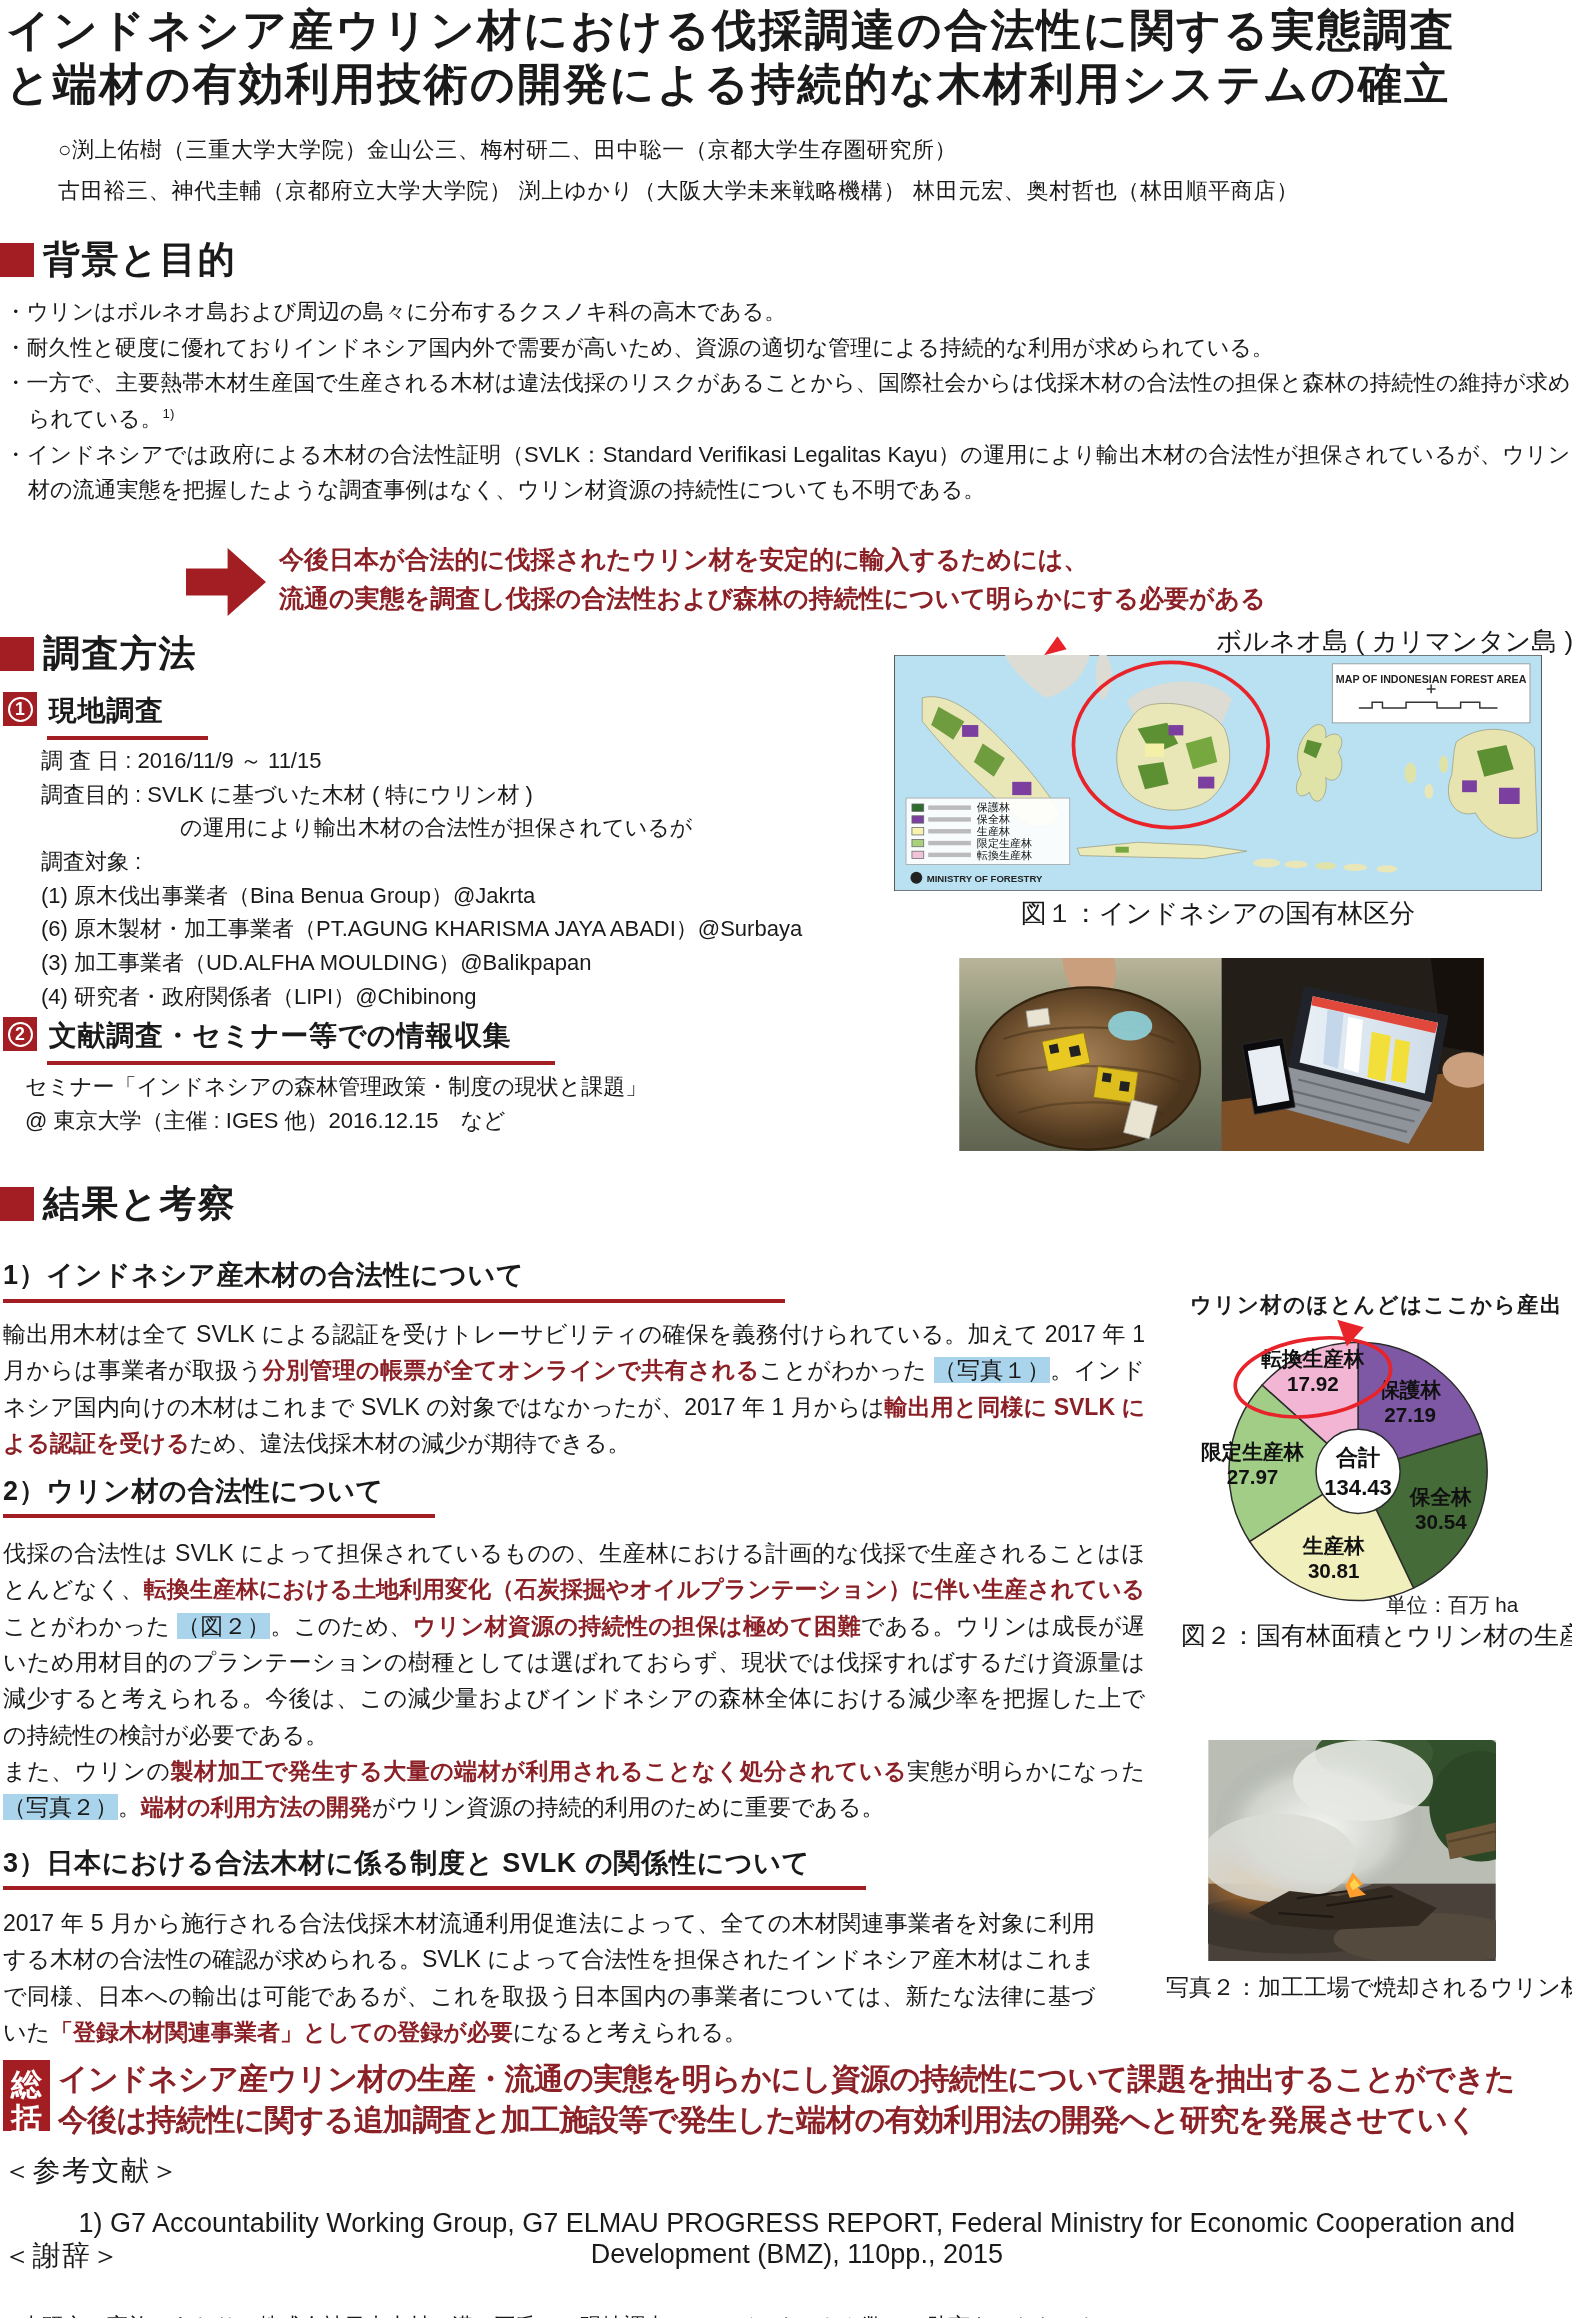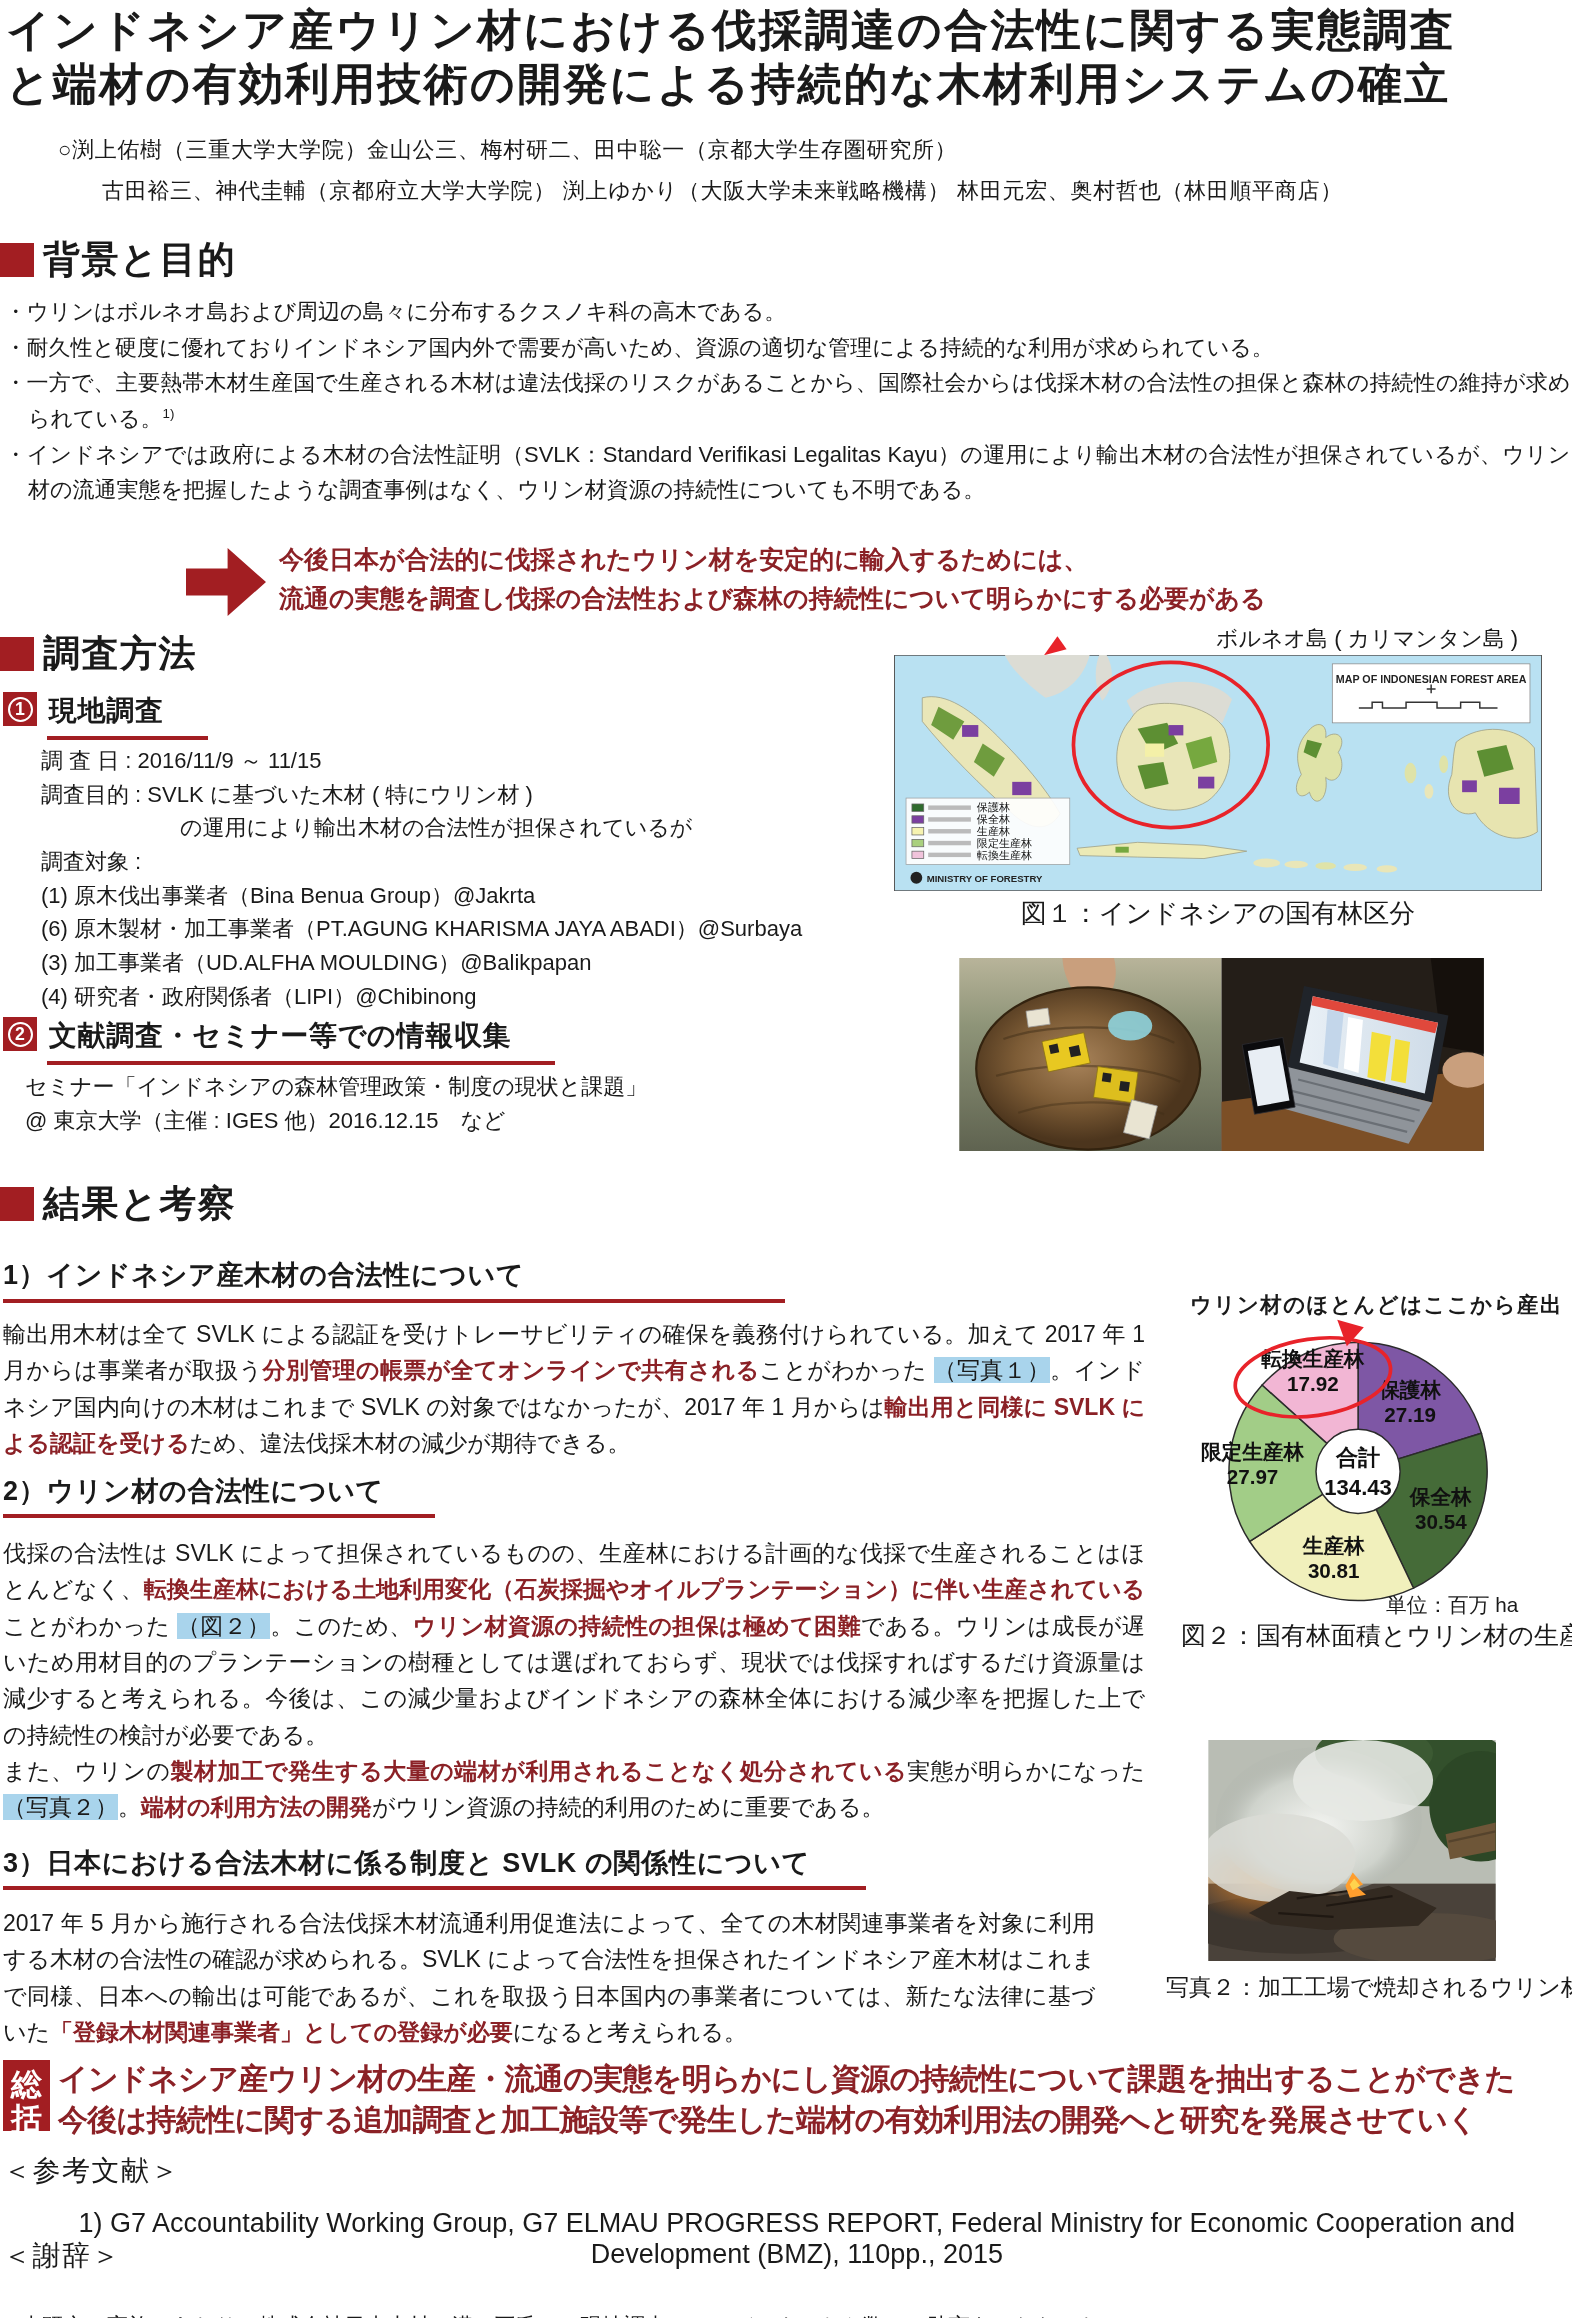--- a/index.html
+++ b/index.html
@@ -44,38 +44,38 @@
   .red{color:var(--text-red);font-weight:700;}
   .hl{background:var(--highlight-blue);}
   
   .sum-box{width:47px;height:71px;background:var(--accent-red);color:#fff;font-size:31px;font-weight:700;
     line-height:1.1;text-align:center;word-break:break-all;padding-top:8px;}
   .sum-line{font-size:30px;font-weight:700;color:var(--text-red);white-space:nowrap;letter-spacing:-0.7px;}
   .ref-head{font-size:28px;font-weight:500;letter-spacing:1.5px;}
   .ref-item{font-size:27px;text-align:center;}
   .ack-text{font-size:21.4px;margin-top:22px;}
   
-  .pointer-label{font-size:22px;font-weight:500;white-space:nowrap;}
+  .pointer-label{font-size:26px;font-weight:500;white-space:nowrap;}
   .pointer-tri{width:0;height:0;border-left:22px solid var(--vivid-red);border-top:8px solid transparent;border-bottom:8px solid transparent;transform:rotate(145deg);}
   .fig-caption{font-size:26px;font-weight:500;text-align:center;white-space:nowrap;}
   .photo-caption{font-size:23px;font-weight:500;text-align:center;line-height:1.32;}
   .pie-annotation{font-size:21.4px;font-weight:700;text-align:center;letter-spacing:1.5px;white-space:nowrap;}
   .unit-label{font-size:20.7px;font-weight:500;white-space:nowrap;}
 </style>
 </head>
 <body>
 
 <div class="poster">
 
   <div class="abs title" style="left:5.9px;top:3px;">
     <div>インドネシア産ウリン材における伐採調達の合法性に関する実態調査</div>
     <div>と端材の有効利用技術の開発による持続的な木材利用システムの確立</div>
   </div>
   <div class="abs authors" style="left:58px;top:135px;">○渕上佑樹（三重大学大学院）金山公三、梅村研二、田中聡一（京都大学生存圏研究所）</div>
-  <div class="abs authors" style="left:58px;top:176px;margin-left:44px;">古田裕三、神代圭輔（京都府立大学大学院） 渕上ゆかり（大阪大学未来戦略機構） 林田元宏、奥村哲也（林田順平商店）</div>
+  <div class="abs authors" style="left:58px;top:176px;">古田裕三、神代圭輔（京都府立大学大学院） 渕上ゆかり（大阪大学未来戦略機構） 林田元宏、奥村哲也（林田順平商店）</div>
 
   <div class="abs sec-head" style="left:0px;top:235px;">
     <div class="sec-square"></div>
     <span>背景と目的</span>
   </div>
   <div class="abs bullets" style="left:4.4px;top:294px;">
     <div class="bullet">・ウリンはボルネオ島および周辺の島々に分布するクスノキ科の高木である。</div>
     <div class="bullet">・耐久性と硬度に優れておりインドネシア国内外で需要が高いため、資源の適切な管理による持続的な利用が求められている。</div>
     <div class="bullet"><span>・一方で、主要熱帯木材生産国で生産される木材は違法伐採のリスクがあることから、国際社会からは伐採木材の合法性の担保と森林の持続性の維持が求められている。</span><sup class="fn">1)</sup></div>
     <div class="bullet">・インドネシアでは政府による木材の合法性証明（SVLK：Standard Verifikasi Legalitas Kayu）の運用により輸出木材の合法性が担保されているが、ウリン材の流通実態を把握したような調査事例はなく、ウリン材資源の持続性についても不明である。</div>

